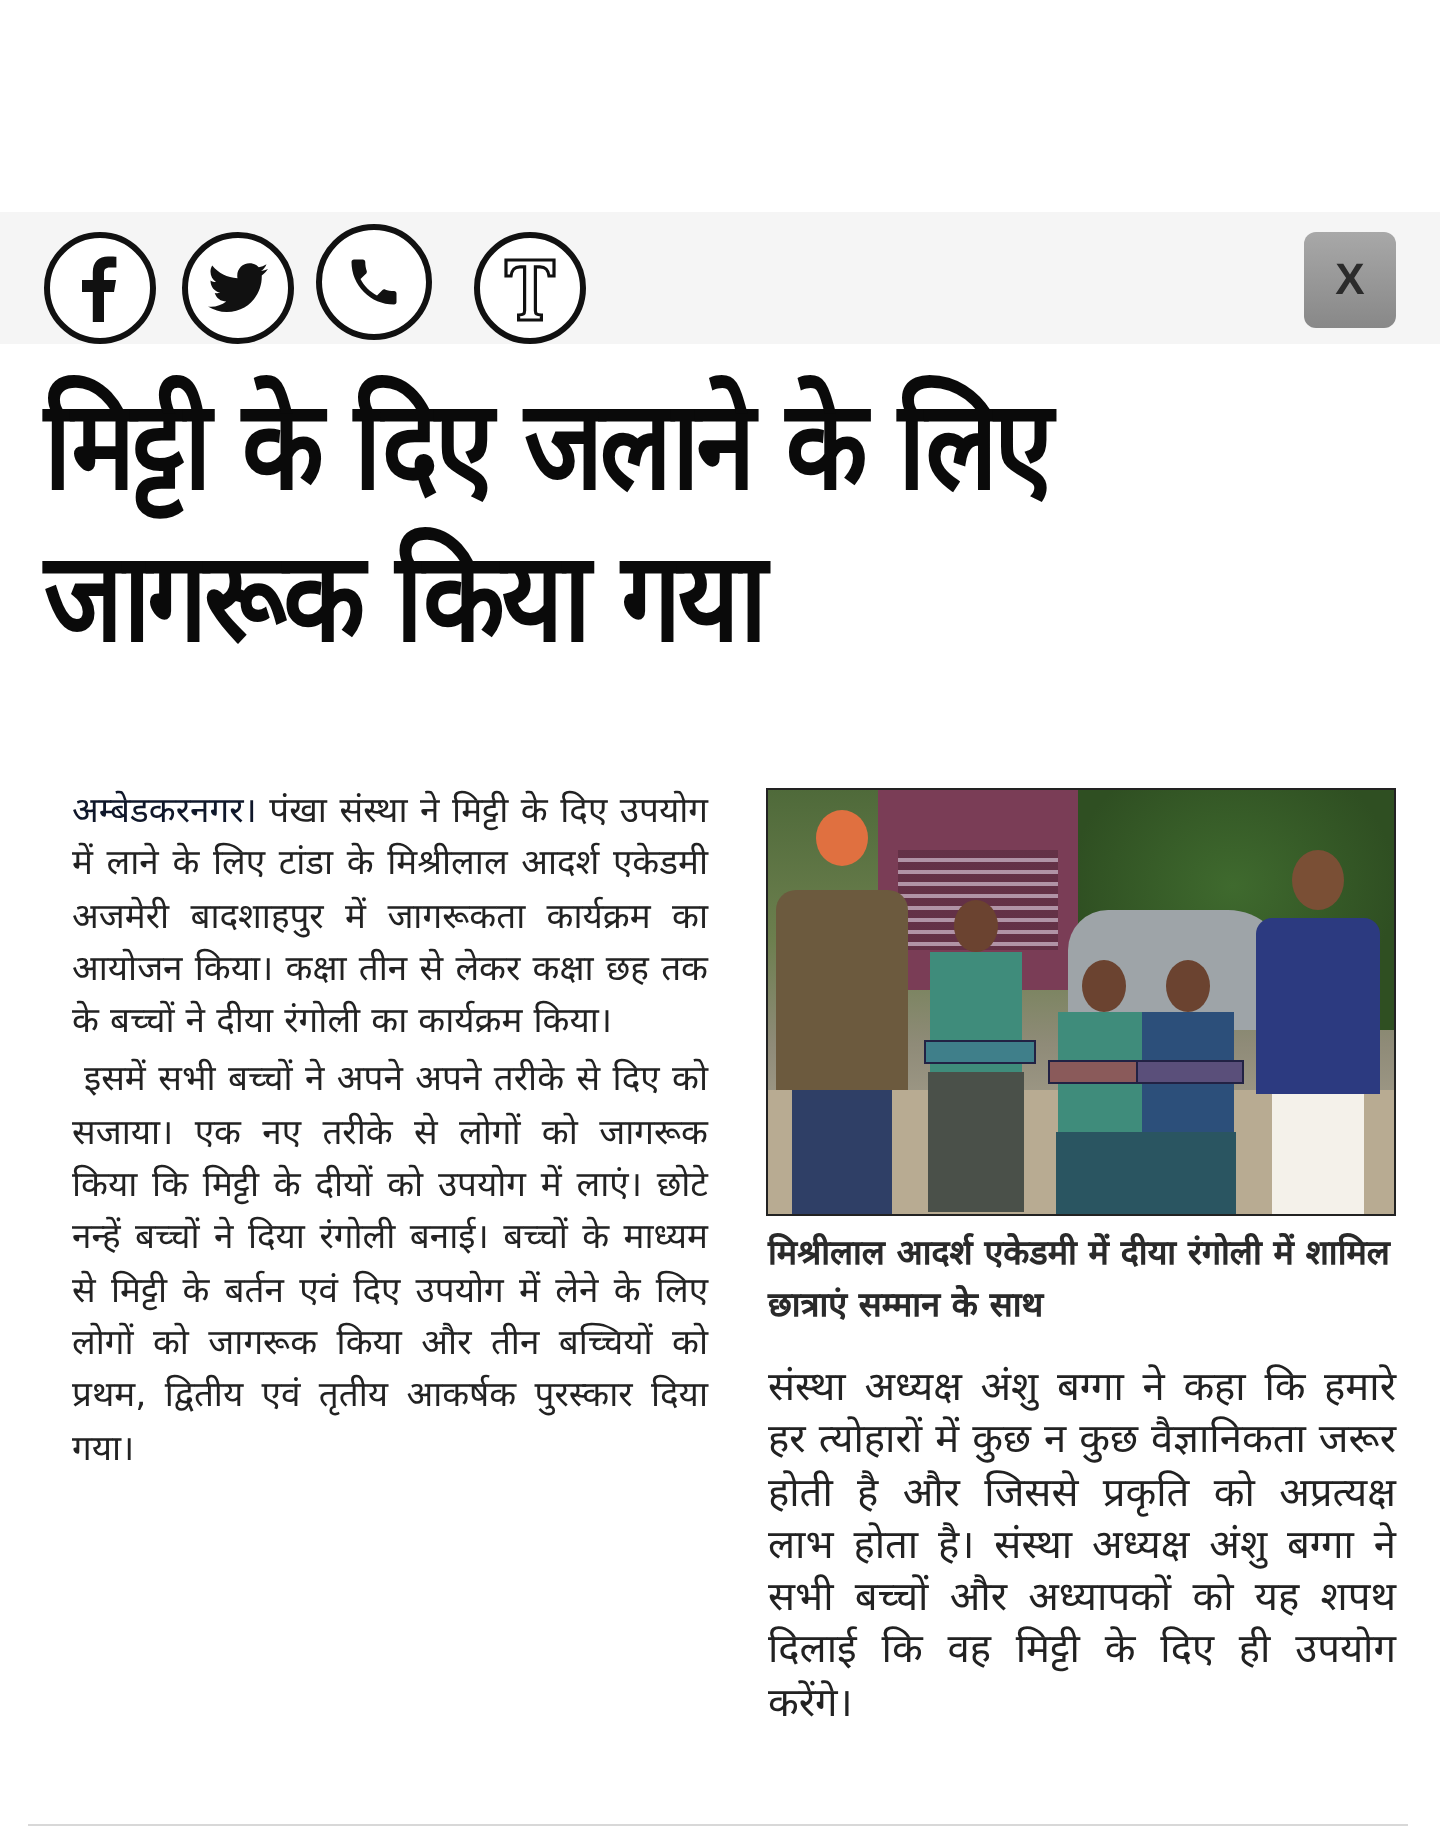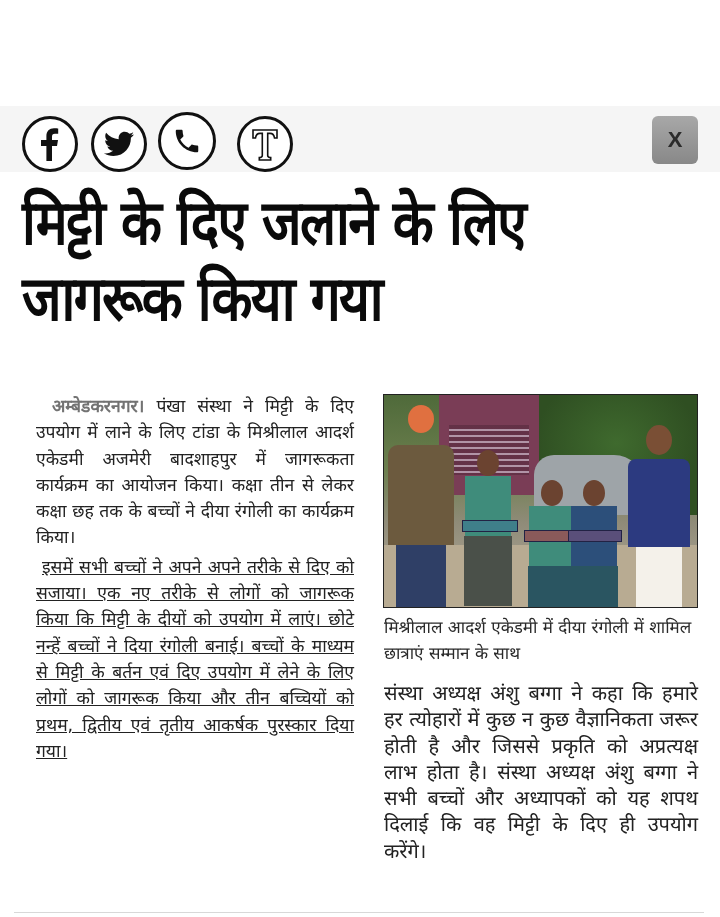--- a/index.html
+++ b/index.html
@@ -17,22 +17,22 @@
     .ico-tx { left: 237px; }
     .close-btn { position: absolute; left: 652px; top: 10px; width: 46px; height: 48px; border-radius: 6px;
       background: linear-gradient(#a8a8a8, #888888); display: flex; align-items: center; justify-content: center;
       font-family: "Liberation Sans", sans-serif; font-weight: bold; font-size: 22px; color: #2b2b2b; cursor: pointer; }
 
     .headline { position: absolute; left: 22px; top: 185px; width: 690px; font-family: "DejaVu Sans", sans-serif;
       font-weight: bold; font-size: 62px; line-height: 76px; color: #0a0a0a; letter-spacing: -2px; transform: scaleX(0.86); transform-origin: left top; }
 
     .col-left { position: absolute; left: 36px; top: 393px; width: 318px; font-size: 17.5px; line-height: 26.3px; color: #222; text-align: justify; }
     .col-left p { text-align-last: left; }
-    .col-left p + p { margin-top: 3px; text-indent: 6px; text-decoration: underline; }
-    .dateline { font-weight: bold; color: #737373; margin-left: 16px; }
+    .col-left p + p { margin-top: 3px; text-indent: 6px; }
+    .dateline { font-weight: normal; color: #0f172a; }
 
     .photo { position: absolute; left: 383px; top: 394px; width: 315px; height: 214px; border: 1.5px solid #222; overflow: hidden;
       background: linear-gradient(180deg, #4f6a3a 0%, #6c7f4e 35%, #8f8b78 60%, #b9b0a0 100%); }
     .photo .bg-tree { position: absolute; left: 150px; top: 0; width: 165px; height: 120px; background: radial-gradient(ellipse at 50% 40%, #3f6a2e, #2f4f22 70%); }
     .photo .banner { position: absolute; left: 55px; top: 0; width: 100px; height: 100px; background: #7a3d56; }
     .photo .banner::after { content: ""; position: absolute; left: 10px; top: 30px; width: 80px; height: 50px; background: repeating-linear-gradient(180deg, #5a2c40 0 4px, #c8b8c8 4px 6px); opacity: .7; }
     .photo .car { position: absolute; left: 150px; top: 60px; width: 110px; height: 60px; background: #9ea4a8; border-radius: 20px 30px 6px 6px; }
     .photo .ground { position: absolute; left: 0; top: 150px; width: 315px; height: 64px; background: #b8ab92; }
     .person { position: absolute; }
     .p-man1 { left: 2px; top: 10px; width: 70px; height: 204px; }
@@ -46,21 +46,21 @@
     .p-g1 { left: 78px; top: 55px; height: 160px; }
     .p-g1 .skirt { background: #4a5049; }
     .p-g2 { left: 142px; top: 85px; height: 130px; }
     .p-g3 { left: 184px; top: 85px; height: 130px; }
     .tray { position: absolute; height: 12px; background: #3f7f8a; border: 1px solid #224; }
     .p-man2 { left: 240px; top: 30px; width: 70px; height: 184px; }
     .p-man2 .head { position: absolute; left: 22px; top: 0; width: 26px; height: 30px; border-radius: 50%; background: #7a4f35; }
     .p-man2 .body { position: absolute; left: 4px; top: 34px; width: 62px; height: 88px; background: #2c3a80; border-radius: 8px 8px 0 0; }
     .p-man2 .legs { position: absolute; left: 12px; top: 122px; width: 46px; height: 62px; background: #f4f1ea; }
 
-    .caption { position: absolute; left: 384px; top: 614px; width: 320px; font-weight: normal; font-size: 17px; line-height: 26px; color: #2a2a2a; }
+    .caption { position: absolute; left: 384px; top: 614px; width: 320px; font-weight: bold; font-size: 17px; line-height: 26px; color: #2a2a2a; }
 
     .col-right { position: absolute; left: 384px; top: 680px; width: 314px; font-size: 20px; line-height: 26.3px; color: #222; text-align: justify; }
     .col-right p { text-align-last: left; }
 
     .bottom-rule { position: absolute; left: 14px; top: 912px; width: 690px; height: 1px; background: #d8d8d8; }
   </style>
 </head>
 <body>
 
 <div class="top-blank"></div>

